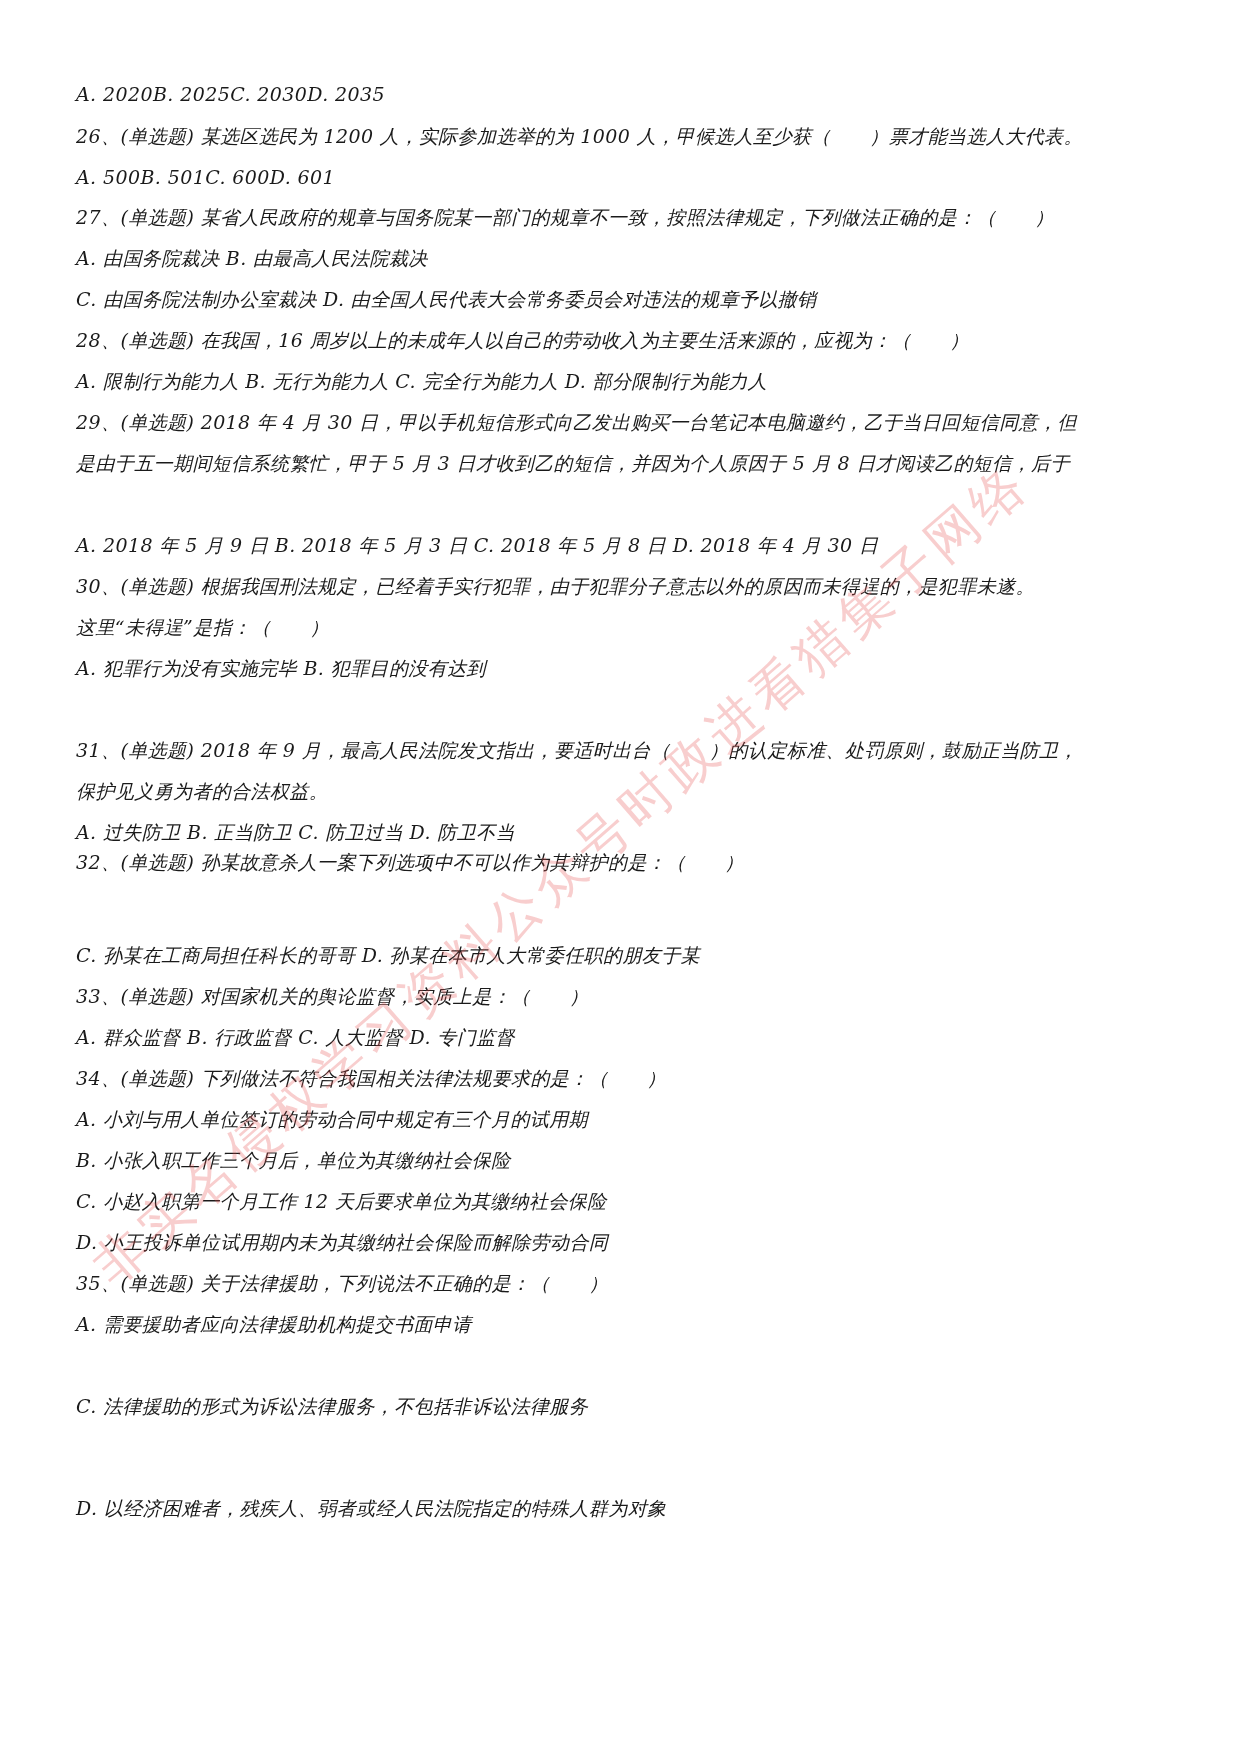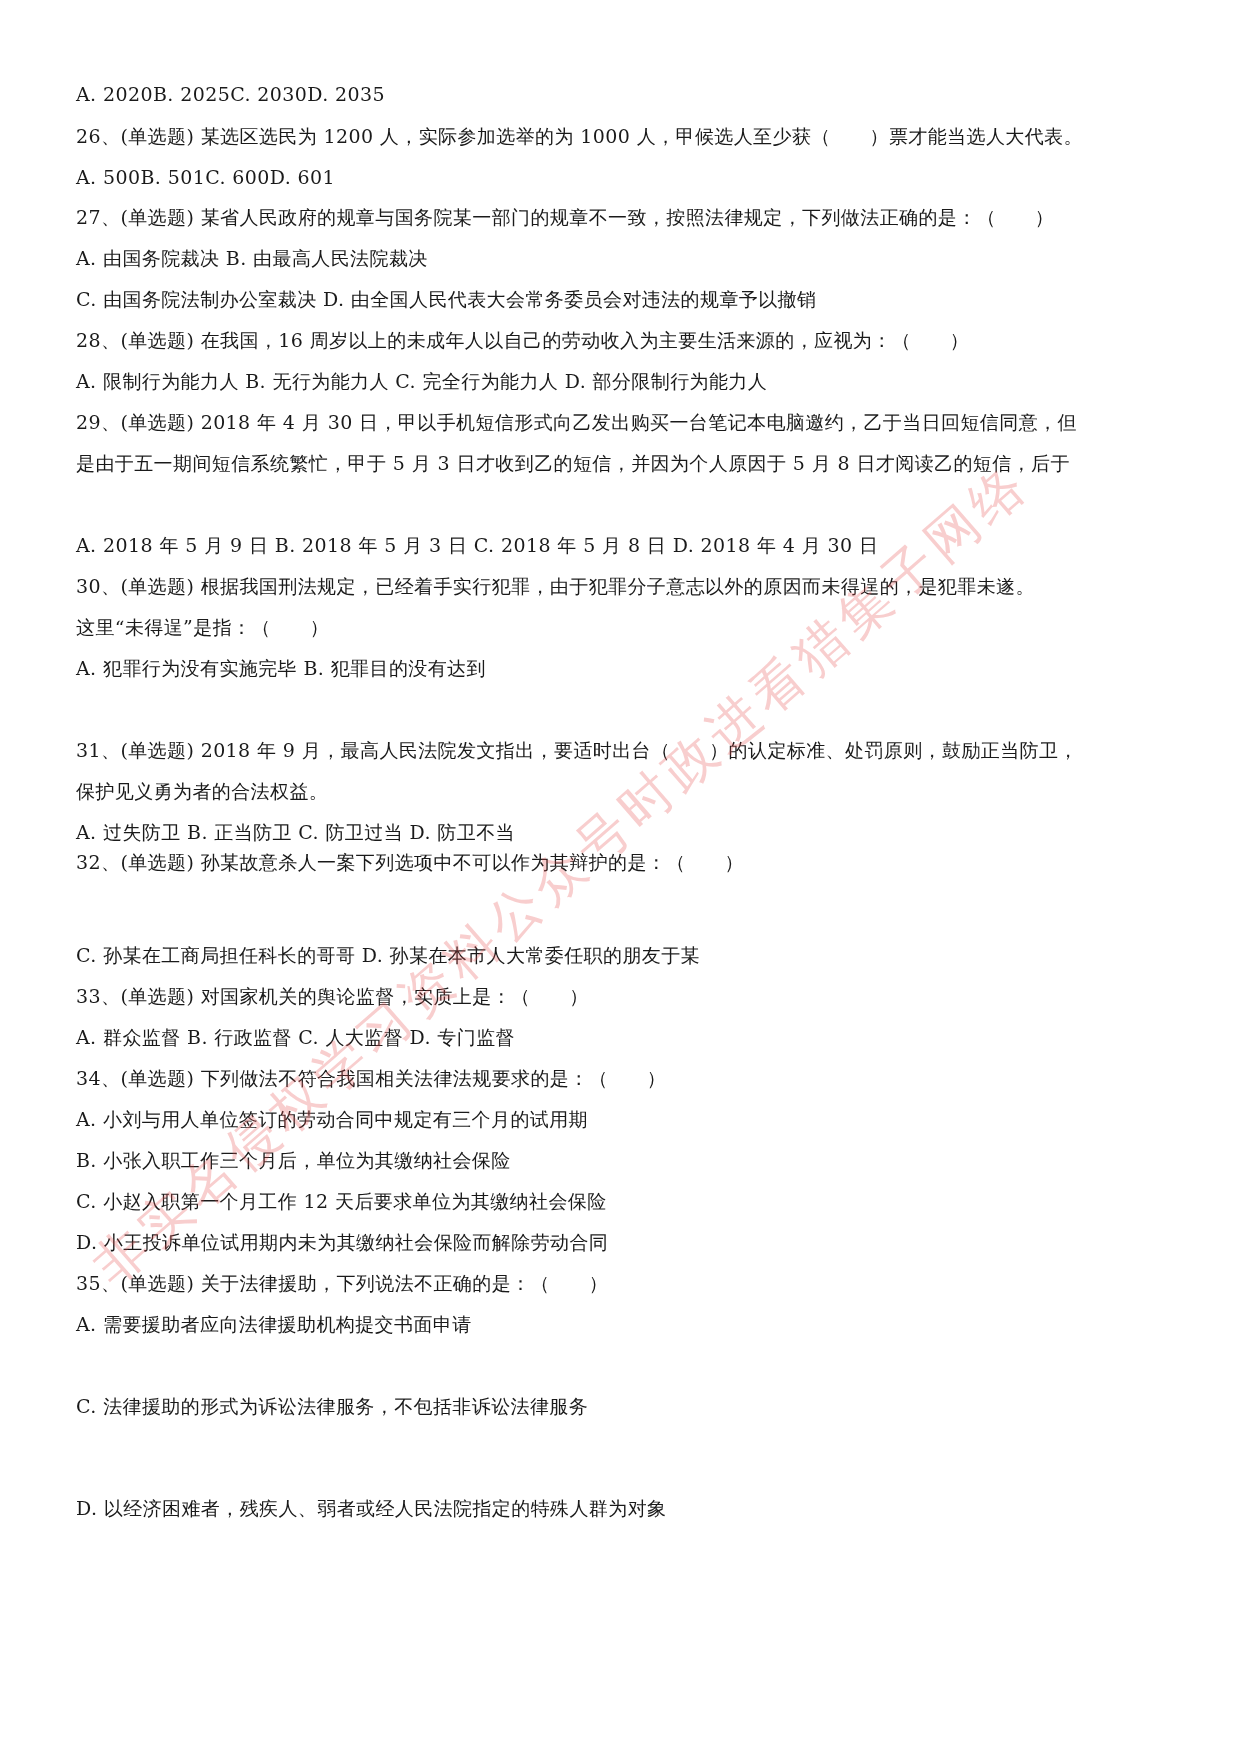--- a/index.html
+++ b/index.html
@@ -14,20 +14,21 @@
       overflow: hidden;
       font-family: "DejaVu Serif", "Liberation Serif", serif;
       color: #1a1a1a;
     }
     .page {
       position: absolute;
       left: 0;
       top: 0;
       width: 1240px;
       height: 1754px;
+      font-style: italic;
     }
     .line {
       position: absolute;
       left: 76px;
       font-size: 19px;
       line-height: 24px;
       white-space: nowrap;
       letter-spacing: 0.4px;
     }
     .watermark {

